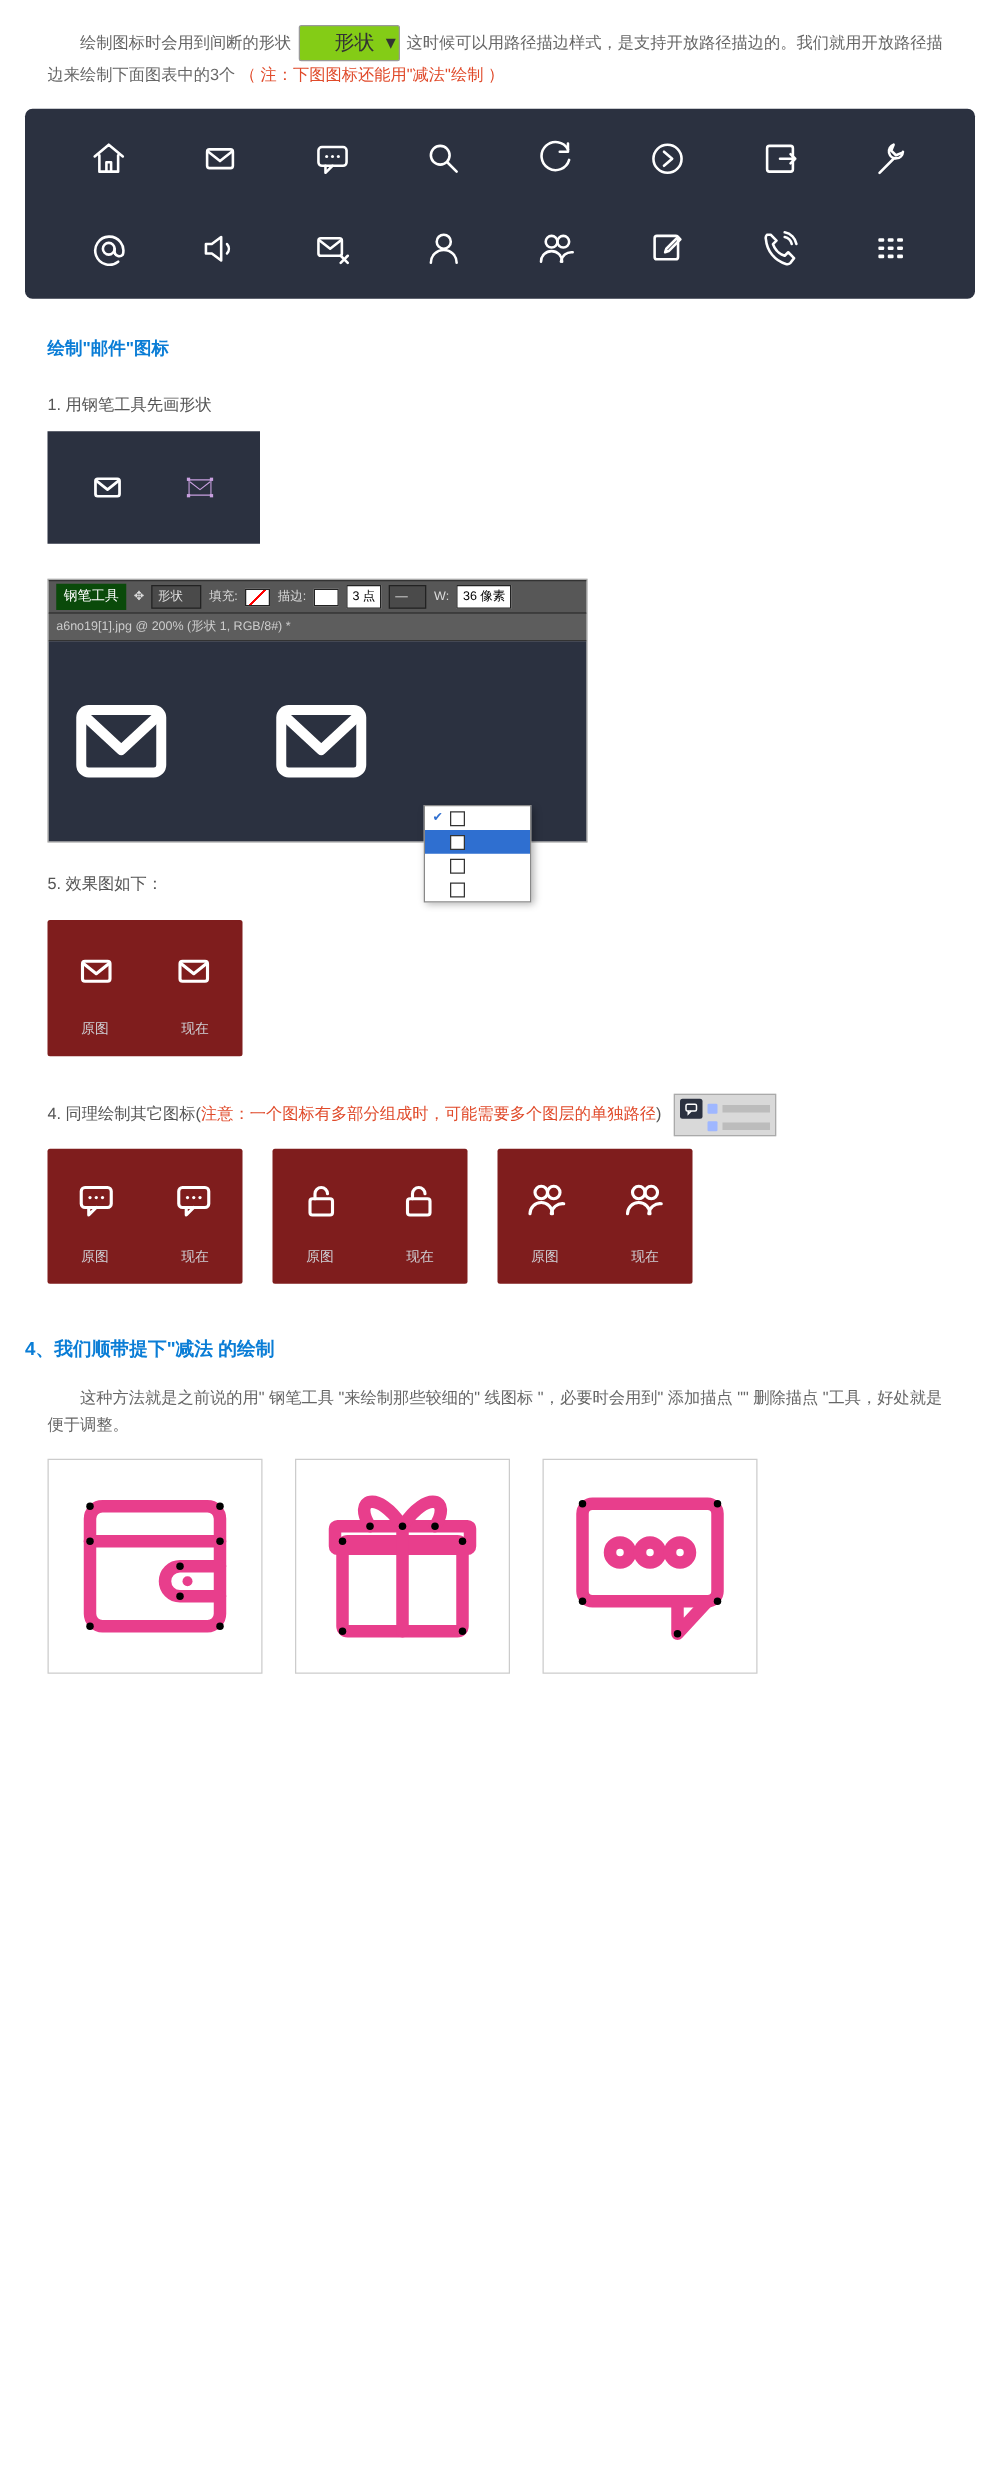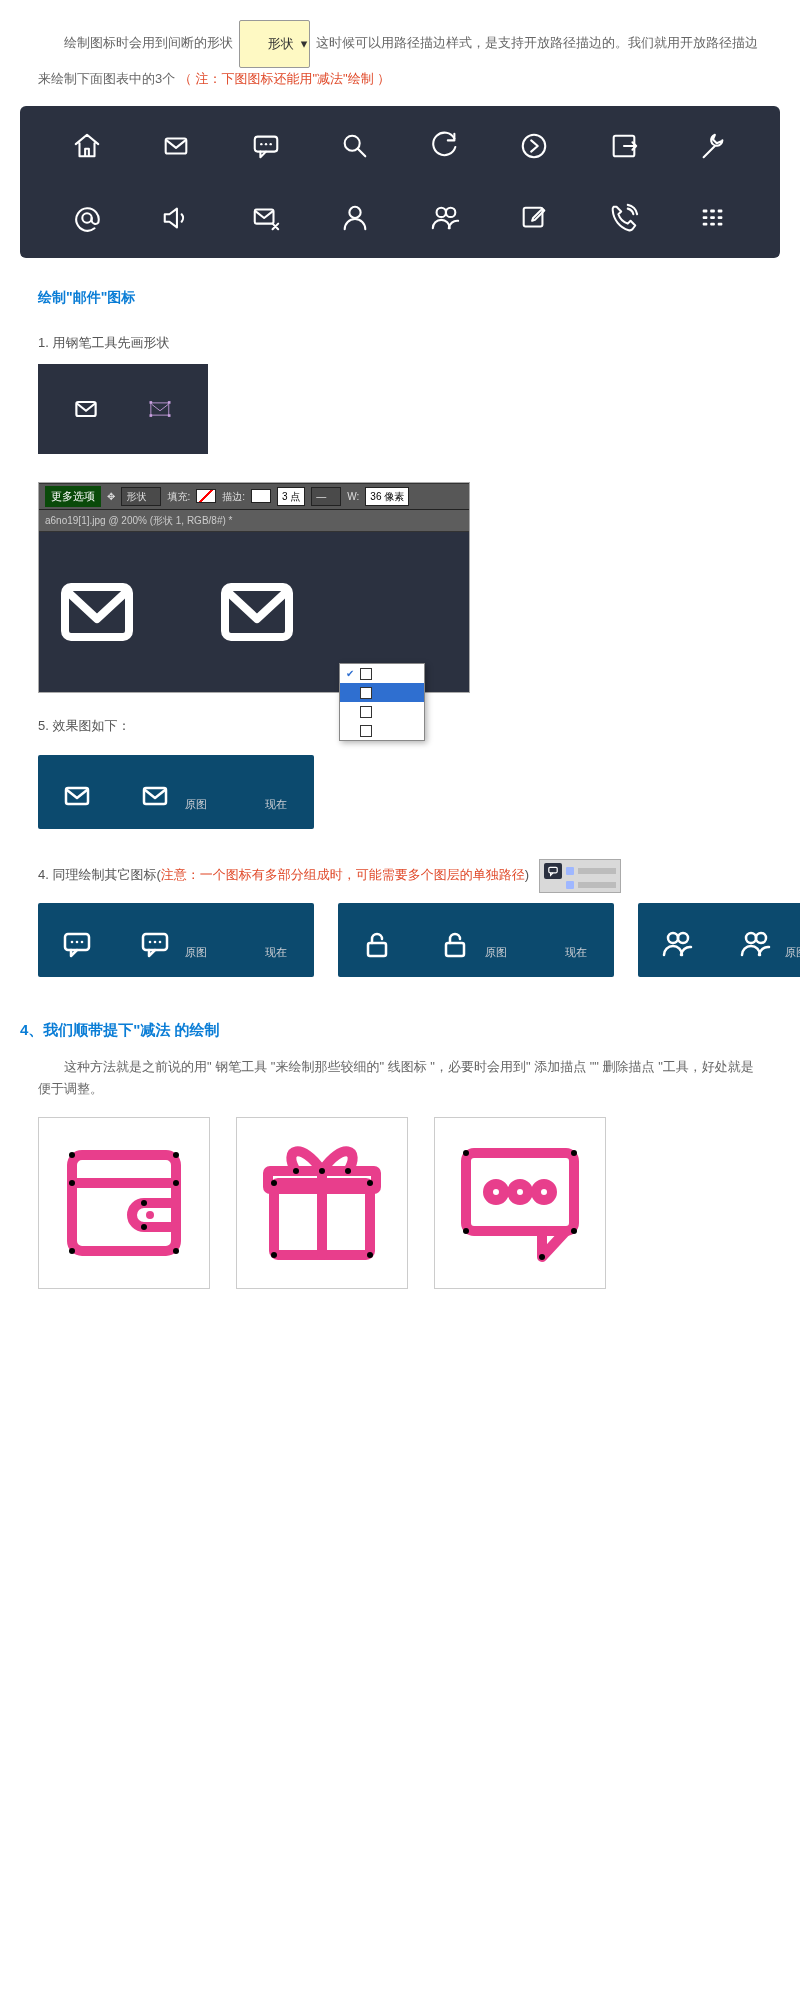--- a/index.html
+++ b/index.html
@@ -2,30 +2,30 @@
 <html><head>
 <meta charset="utf-8">
 <style>
   html,body{margin:0;padding:0;background:#fff;font-family:"Microsoft YaHei","PingFang SC",sans-serif;color:#555;font-size:13px;line-height:1.7}
   .page{width:760px;margin:0 auto;padding:20px 20px 40px 20px}
   .h-sec{color:#0a7dd6;font-weight:bold;font-size:15px;margin:0 0 14px 0}
   .h-sub{color:#0a7dd6;font-weight:bold;font-size:14px;margin:28px 0 14px 18px}
   .para{text-indent:2em;margin:0 18px 16px 18px;color:#666}
   .step{margin:22px 18px 10px 18px;color:#555}
   .note-red{color:#e04a2a}
-  .pill{display:inline-block;border:1px solid #999;border-radius:2px;padding:12px 2px;font-size:13px;background:#fef9c3;color:#333;vertical-align:middle;margin:0 2px}
+  .pill{display:inline-block;border:1px solid #999;border-radius:2px;padding:0 2px;font-size:16px;background:#84cc16;color:#333;vertical-align:middle;margin:0 2px}
   
   .panel-dark{background:#2b3140;border-radius:6px;padding:18px 22px;margin:0 auto 24px auto}
   .panel-dark.full{width:716px}
   .icon-grid{display:grid;grid-template-columns:repeat(8,1fr);gap:28px 0;justify-items:center;align-items:center}
   .ic{display:flex;align-items:center;justify-content:center;width:44px;height:44px}
   .ic svg{stroke:#fff;stroke-width:2.2;fill:none;stroke-linecap:round;stroke-linejoin:round;width:30px;height:30px}
   .dots svg{stroke:none;fill:#fff}
   
-  .tile{background:#0c4a6e;display:inline-flex;flex-direction:row;align-items:center;padding:20px 18px 12px 18px;margin:8px 18px 8px 0;border-radius:2px;vertical-align:top}
+  .tile{background:#7f1d1d;display:inline-flex;flex-direction:column;padding:20px 18px 12px 18px;margin:8px 18px 8px 0;border-radius:2px;vertical-align:top}
   .tile-row{white-space:nowrap;margin-left:18px}
   .tile .pair{display:flex;gap:36px;align-items:center;justify-content:center}
   .tile .pair .ic-sm{width:42px;height:42px;display:flex;align-items:center;justify-content:center}
   .tile .pair .ic-sm svg{stroke:#fff;stroke-width:2.5;fill:none;stroke-linecap:round;stroke-linejoin:round;width:32px;height:32px}
   .tile .labels{display:flex;gap:40px;margin-top:16px}
   .tile .labels span{color:#cfd0d5;font-size:11px;width:40px;text-align:center}
   .solo-tile{background:#2b3140;width:170px;height:90px;margin:8px 0 18px 18px;display:flex;align-items:center;justify-content:center;gap:40px}
   .solo-tile .ic-sm{width:34px;height:34px;display:flex;align-items:center;justify-content:center}
   .solo-tile .ic-sm svg{stroke:#fff;stroke-width:2.5;fill:none;stroke-linecap:round;stroke-linejoin:round;width:28px;height:28px}
   
@@ -209,21 +209,21 @@
           <rect x="4" y="7" width="3" height="3" fill="#c9a0e0" stroke="none"></rect>
           <rect x="25" y="7" width="3" height="3" fill="#c9a0e0" stroke="none"></rect>
           <rect x="4" y="22" width="3" height="3" fill="#c9a0e0" stroke="none"></rect>
           <rect x="25" y="22" width="3" height="3" fill="#c9a0e0" stroke="none"></rect>
         </svg>
       </span>
   </div>
 
   <div class="ps-wrap">
     <div class="ps-tabbar">
-      <span class="green">更多选项</span>
+      <span class="green">钢笔工具</span>
       <span class="lbl">✥</span>
       <span class="dd">形状</span>
       <span class="lbl">填充:</span>
       <span class="swatch" style="width:18px;height:12px;background:#fff;border:1px solid #222;background-image:linear-gradient(135deg,transparent 45%,red 45%,red 55%,transparent 55%)"></span>
       <span class="lbl">描边:</span>
       <span class="swatch" style="width:18px;height:12px;background:#fff;border:1px solid #222"></span>
       <span class="numbox">3 点</span>
       <span class="dd">—</span>
       <span class="lbl">W:</span>
       <span class="numbox">36 像素</span>

